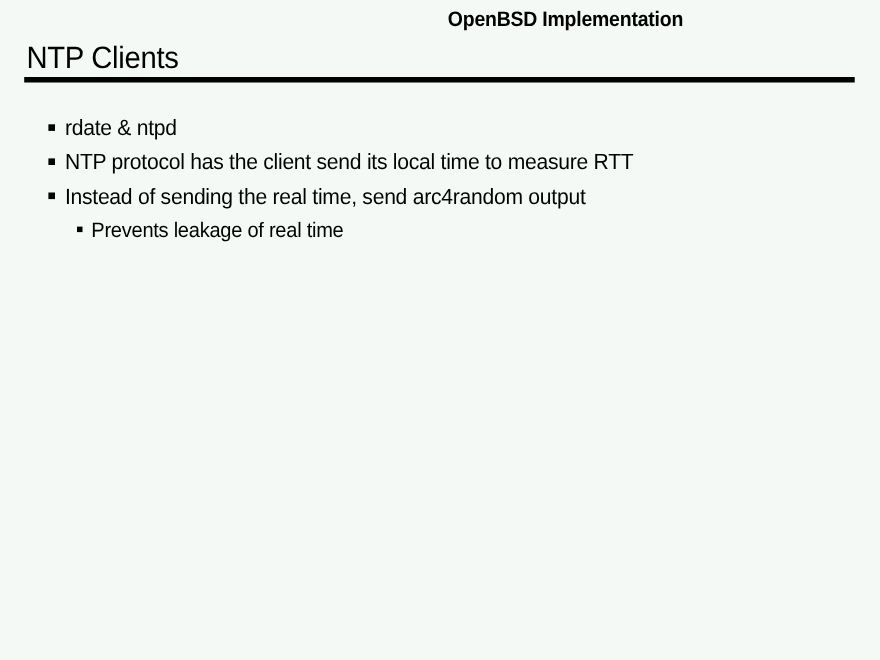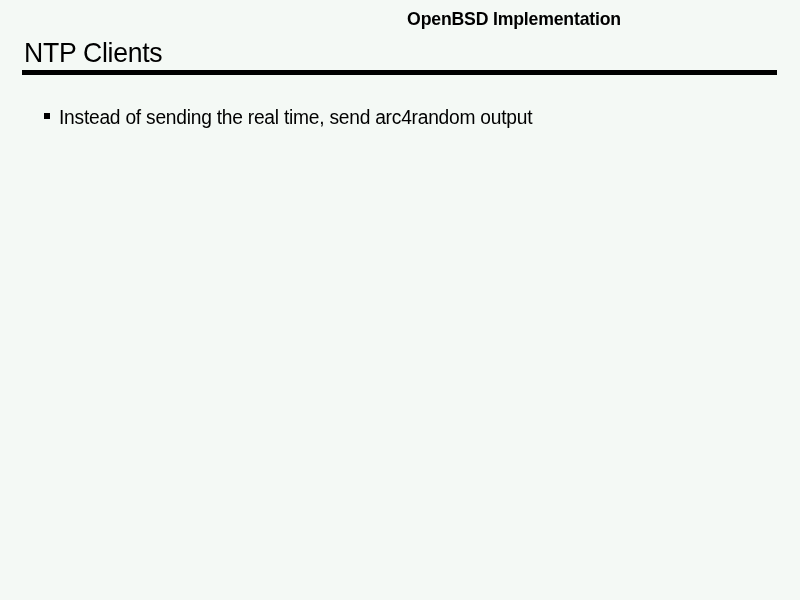--- a/index.html
+++ b/index.html
@@ -123,16 +123,19 @@
 
   <div id="slide-header">
     <span class="header-text">OpenBSD Implementation</span>
   </div>
 
   <div id="slide-title">NTP Clients</div>
 
   <div id="title-rule"></div>
 
   <div id="slide-body">
+      <div class="bullet-row level-1"><span class="bullet-marker"></span><span class="bullet-text">rdate &amp; ntpd</span></div>
+      <div class="bullet-row level-1"><span class="bullet-marker"></span><span class="bullet-text">NTP protocol has the client send its local time to measure RTT</span></div>
       <div class="bullet-row level-1"><span class="bullet-marker"></span><span class="bullet-text">Instead of sending the real time, send arc4random output</span></div>
+      <div class="bullet-row level-2"><span class="bullet-marker"></span><span class="bullet-text">Prevents leakage of real time</span></div>
     </div>
 
 </div>
 
 </body></html>

